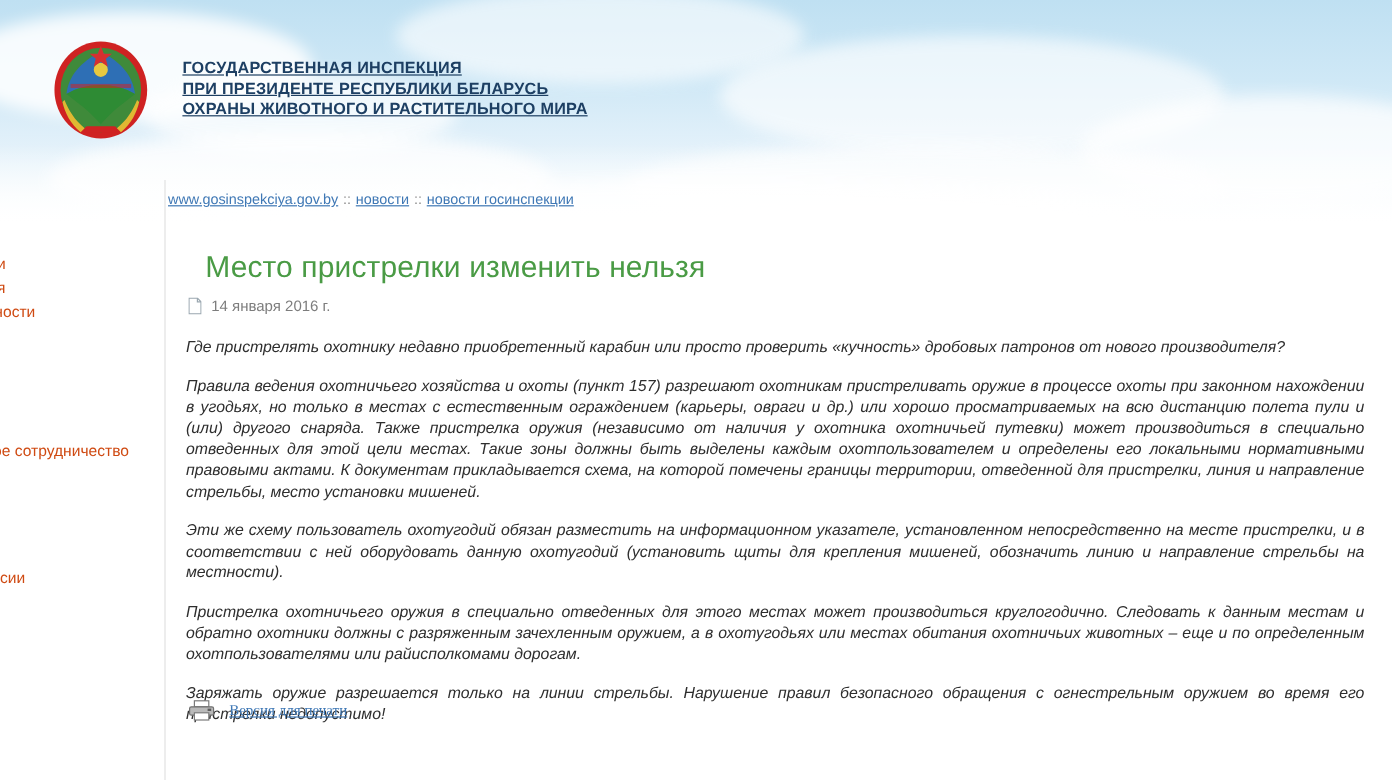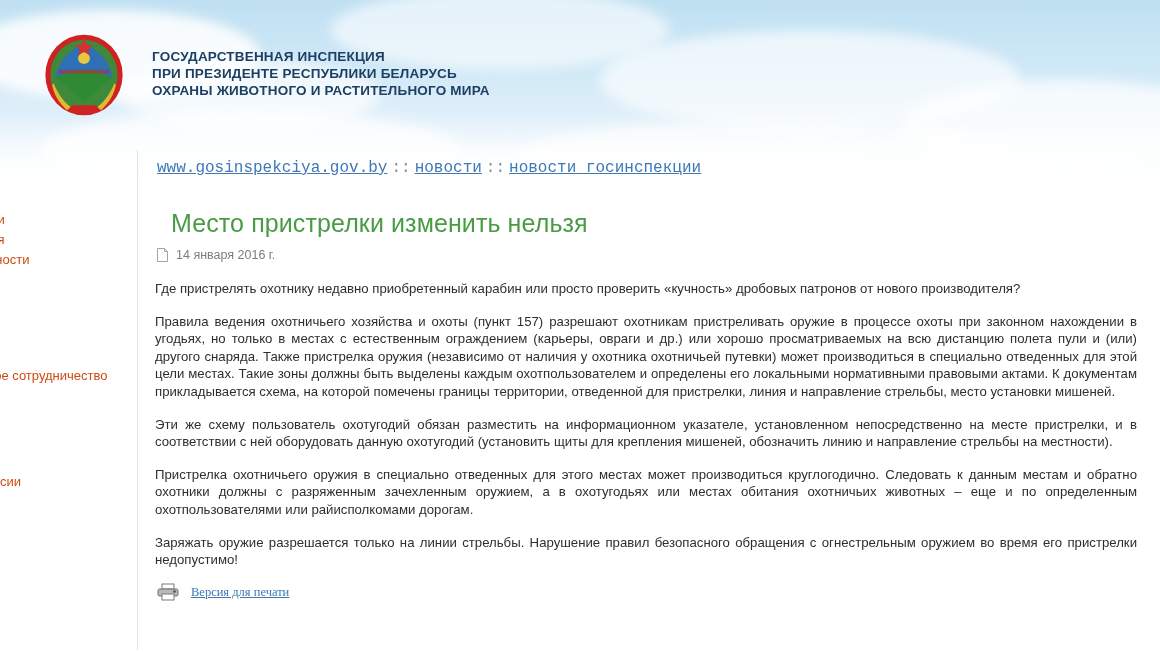--- a/index.html
+++ b/index.html
@@ -69,21 +69,21 @@
     position: absolute;
     left: 152px;
     top: 48px;
     font-size: 13.5px;
     font-weight: bold;
     line-height: 17px;
     color: #1d3f63;
     letter-spacing: .2px;
     text-transform: uppercase;
   }
-  .org-title div { white-space: nowrap; }
+  .org-title div { white-space: nowrap; text-decoration: underline; }
 
   
   .sidebar {
     position: absolute;
     left: -90px;
     top: 190px;
     width: 200px;
     font-size: 13px;
     line-height: 16px;
   }
@@ -102,25 +102,24 @@
     left: 137px;
     top: 150px;
     width: 1010px;
     border-left: 1px solid #e2e2e2;
     min-height: 500px;
     padding-left: 0;
     box-sizing: border-box;
   }
   .breadcrumb {
     position: absolute;
-    left: 157px;
+    left: 140px;
     top: 159px;
-    font-size: 16px;
+    font-size: 12px;
     color: #3f78b5;
-    font-family: Liberation Mono, monospace;
   }
   .breadcrumb a {
     color: #3f78b5;
     text-decoration: underline;
   }
   .breadcrumb .sep {
     color: #8a8a8a;
     text-decoration: none;
     padding: 0 4px;
   }
@@ -157,20 +156,21 @@
     left: 155px;
     top: 280px;
     width: 982px;
     font-size: 13.2px;
     line-height: 17.6px;
     color: #2e2e2e;
     text-align: justify;
   }
   .article p {
     margin: 0 0 15px 0;
+    font-style: italic;
   }
 
   .print-row {
     position: absolute;
     left: 157px;
     top: 583px;
     display: flex;
     align-items: center;
     gap: 12px;
     font-family: Liberation Serif, serif;

